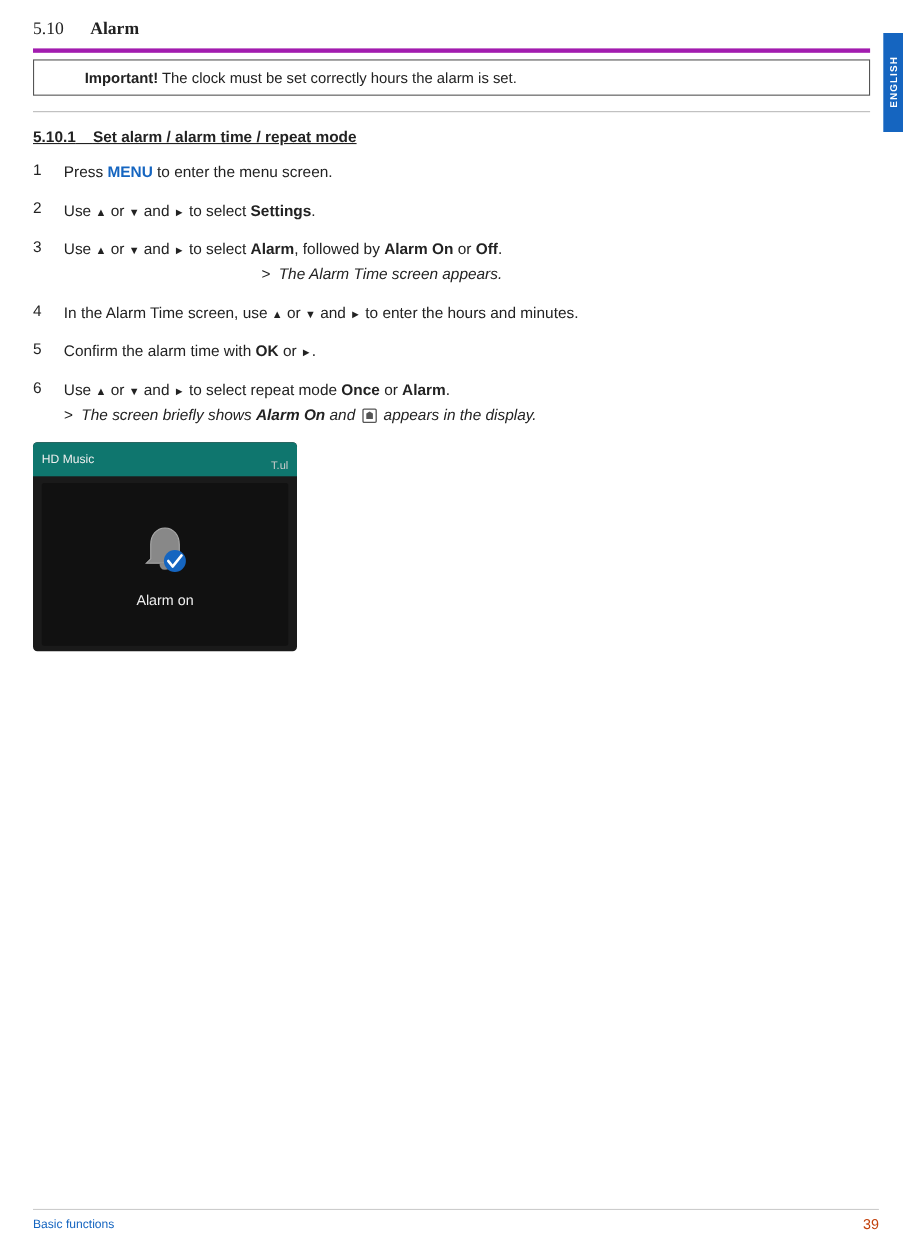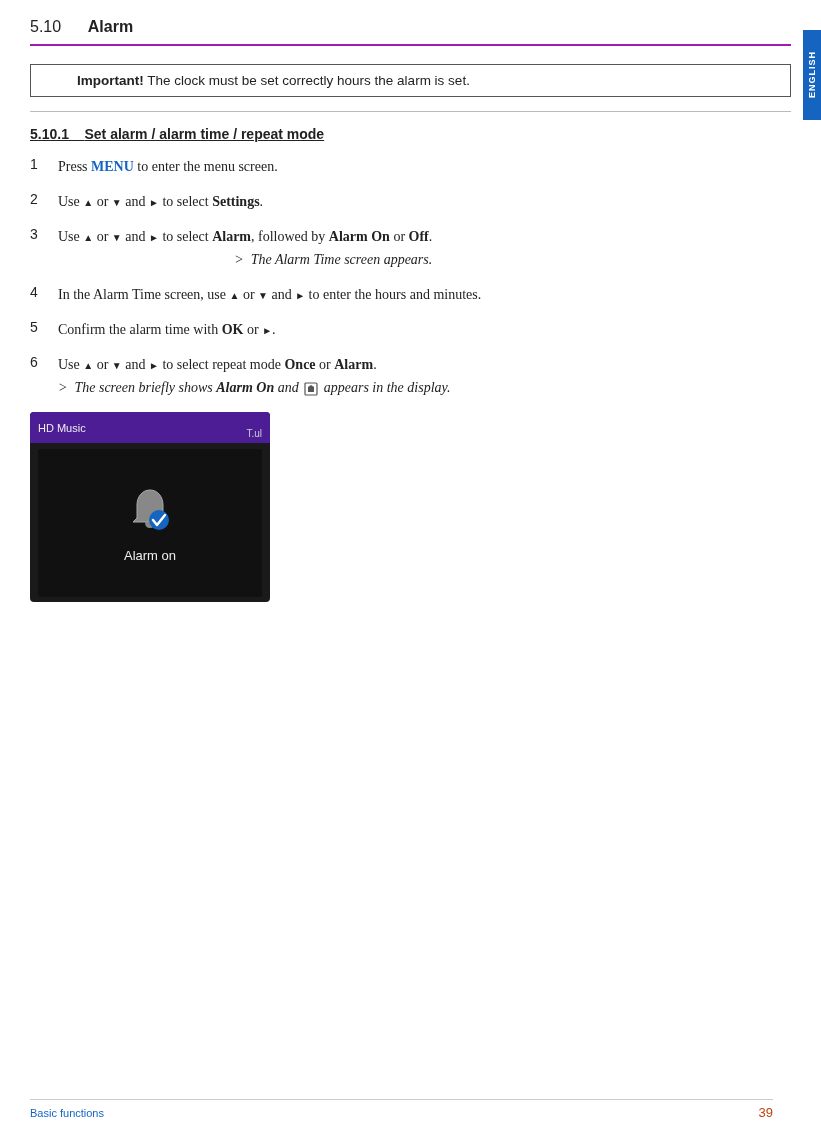--- a/index.html
+++ b/index.html
@@ -42,23 +42,24 @@
       writing-mode: vertical-rl;
       text-orientation: mixed;
       transform: rotate(180deg);
       letter-spacing: 1px;
     }
 
     
     .section-heading {
       font-size: 16px;
       font-weight: normal;
-      margin-bottom: 18px;
-      border-bottom: 2px solid #a21caf;
+      margin-bottom: 6px;
+      border-bottom: 4px solid #a21caf;
       padding-bottom: 8px;
+      font-family: Liberation Serif, serif;
     }
     .section-heading strong {
       font-weight: bold;
     }
 
     
     .important-box {
       border: 1.5px solid #555;
       padding: 8px 14px;
       margin-bottom: 14px;
@@ -94,21 +95,20 @@
     }
     .step-number {
       min-width: 28px;
       font-size: 14px;
       font-weight: normal;
       color: #222;
     }
     .step-content {
       font-size: 14px;
       line-height: 1.5;
-      font-family: Liberation Serif, serif;
     }
     .step-content .highlight-menu {
       color: #1565c0;
       font-weight: bold;
     }
     .step-content .italic-note {
       font-style: italic;
       display: block;
       margin-top: 2px;
       text-align: right;
@@ -127,21 +127,21 @@
       border-radius: 4px;
       margin-top: 4px;
       position: relative;
       overflow: hidden;
     }
     .device-top-bar {
       display: flex;
       justify-content: space-between;
       align-items: center;
       padding: 4px 8px;
-      background: #4c1d95;
+      background: #0f766e;
     }
     .device-top-bar .source-label {
       color: #eee;
       font-size: 11px;
     }
     .device-top-bar .signal-icon {
       color: #ccc;
       font-size: 10px;
       margin-top: 12px;
     }
@@ -169,21 +169,21 @@
       color: #eee;
       font-size: 13px;
       text-align: center;
     }
 
     
     .footer {
       position: absolute;
       bottom: 14px;
       left: 30px;
-      right: 48px;
+      right: 22px;
       display: flex;
       justify-content: space-between;
       align-items: center;
       border-top: 1px solid #ccc;
       padding-top: 5px;
     }
     .footer-left {
       font-size: 11px;
       color: #1565c0;
     }

